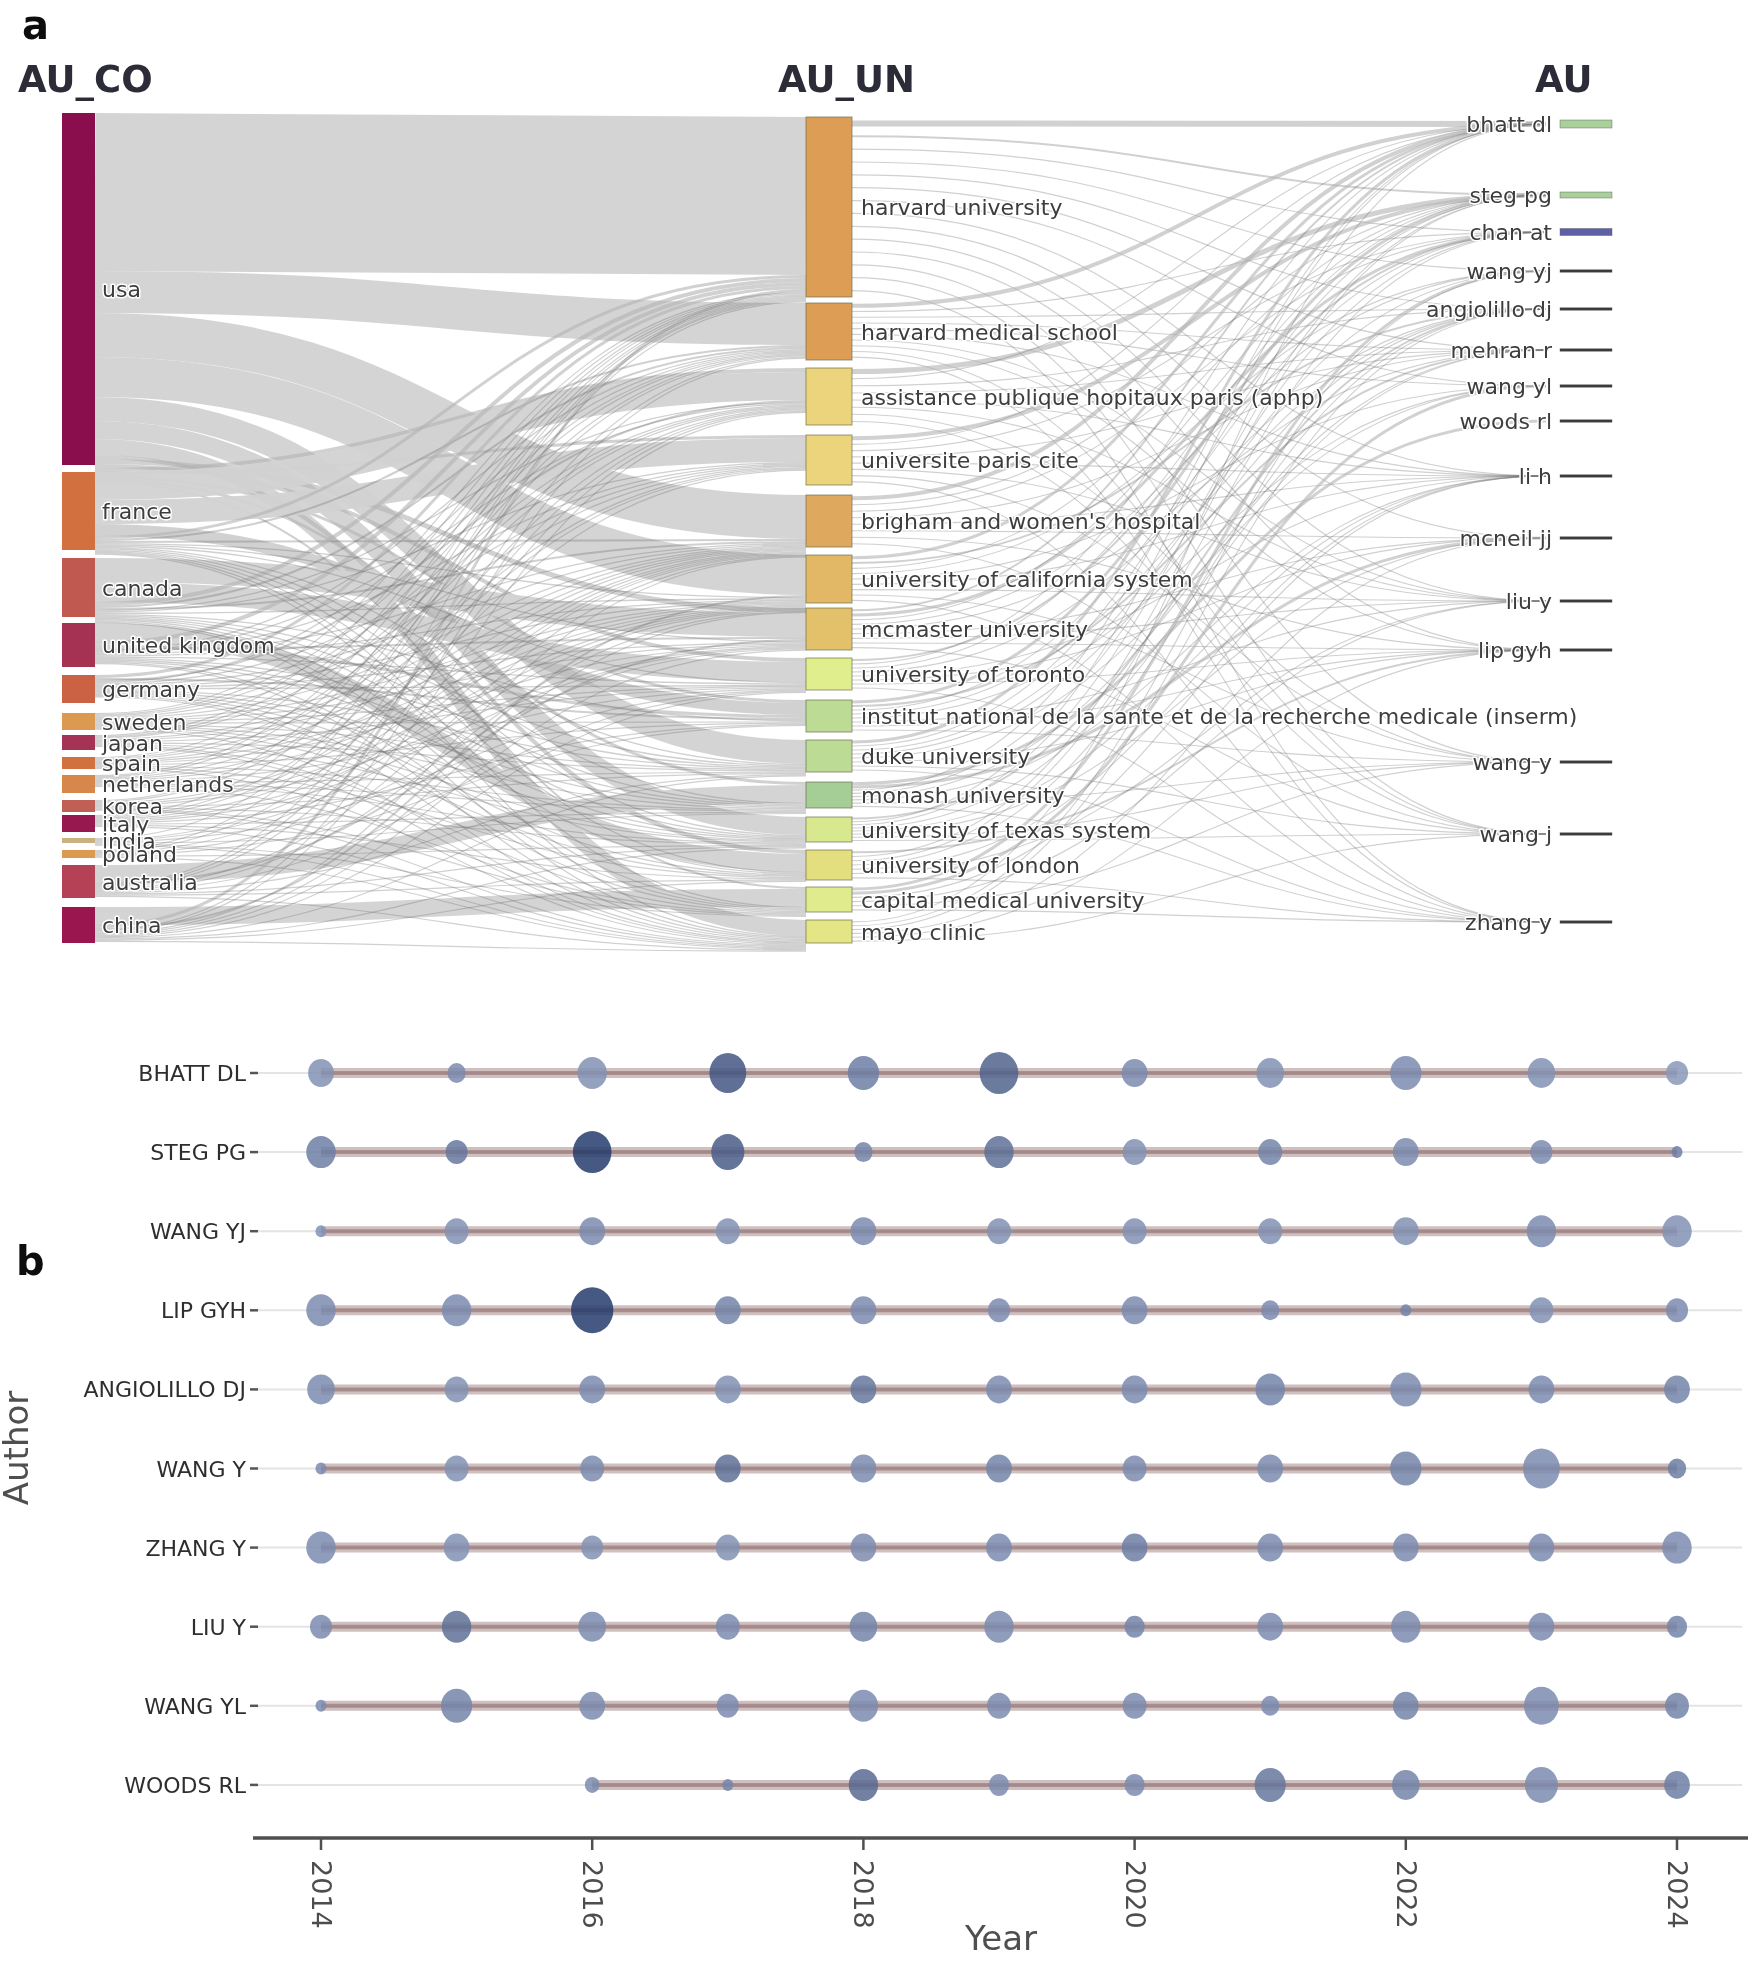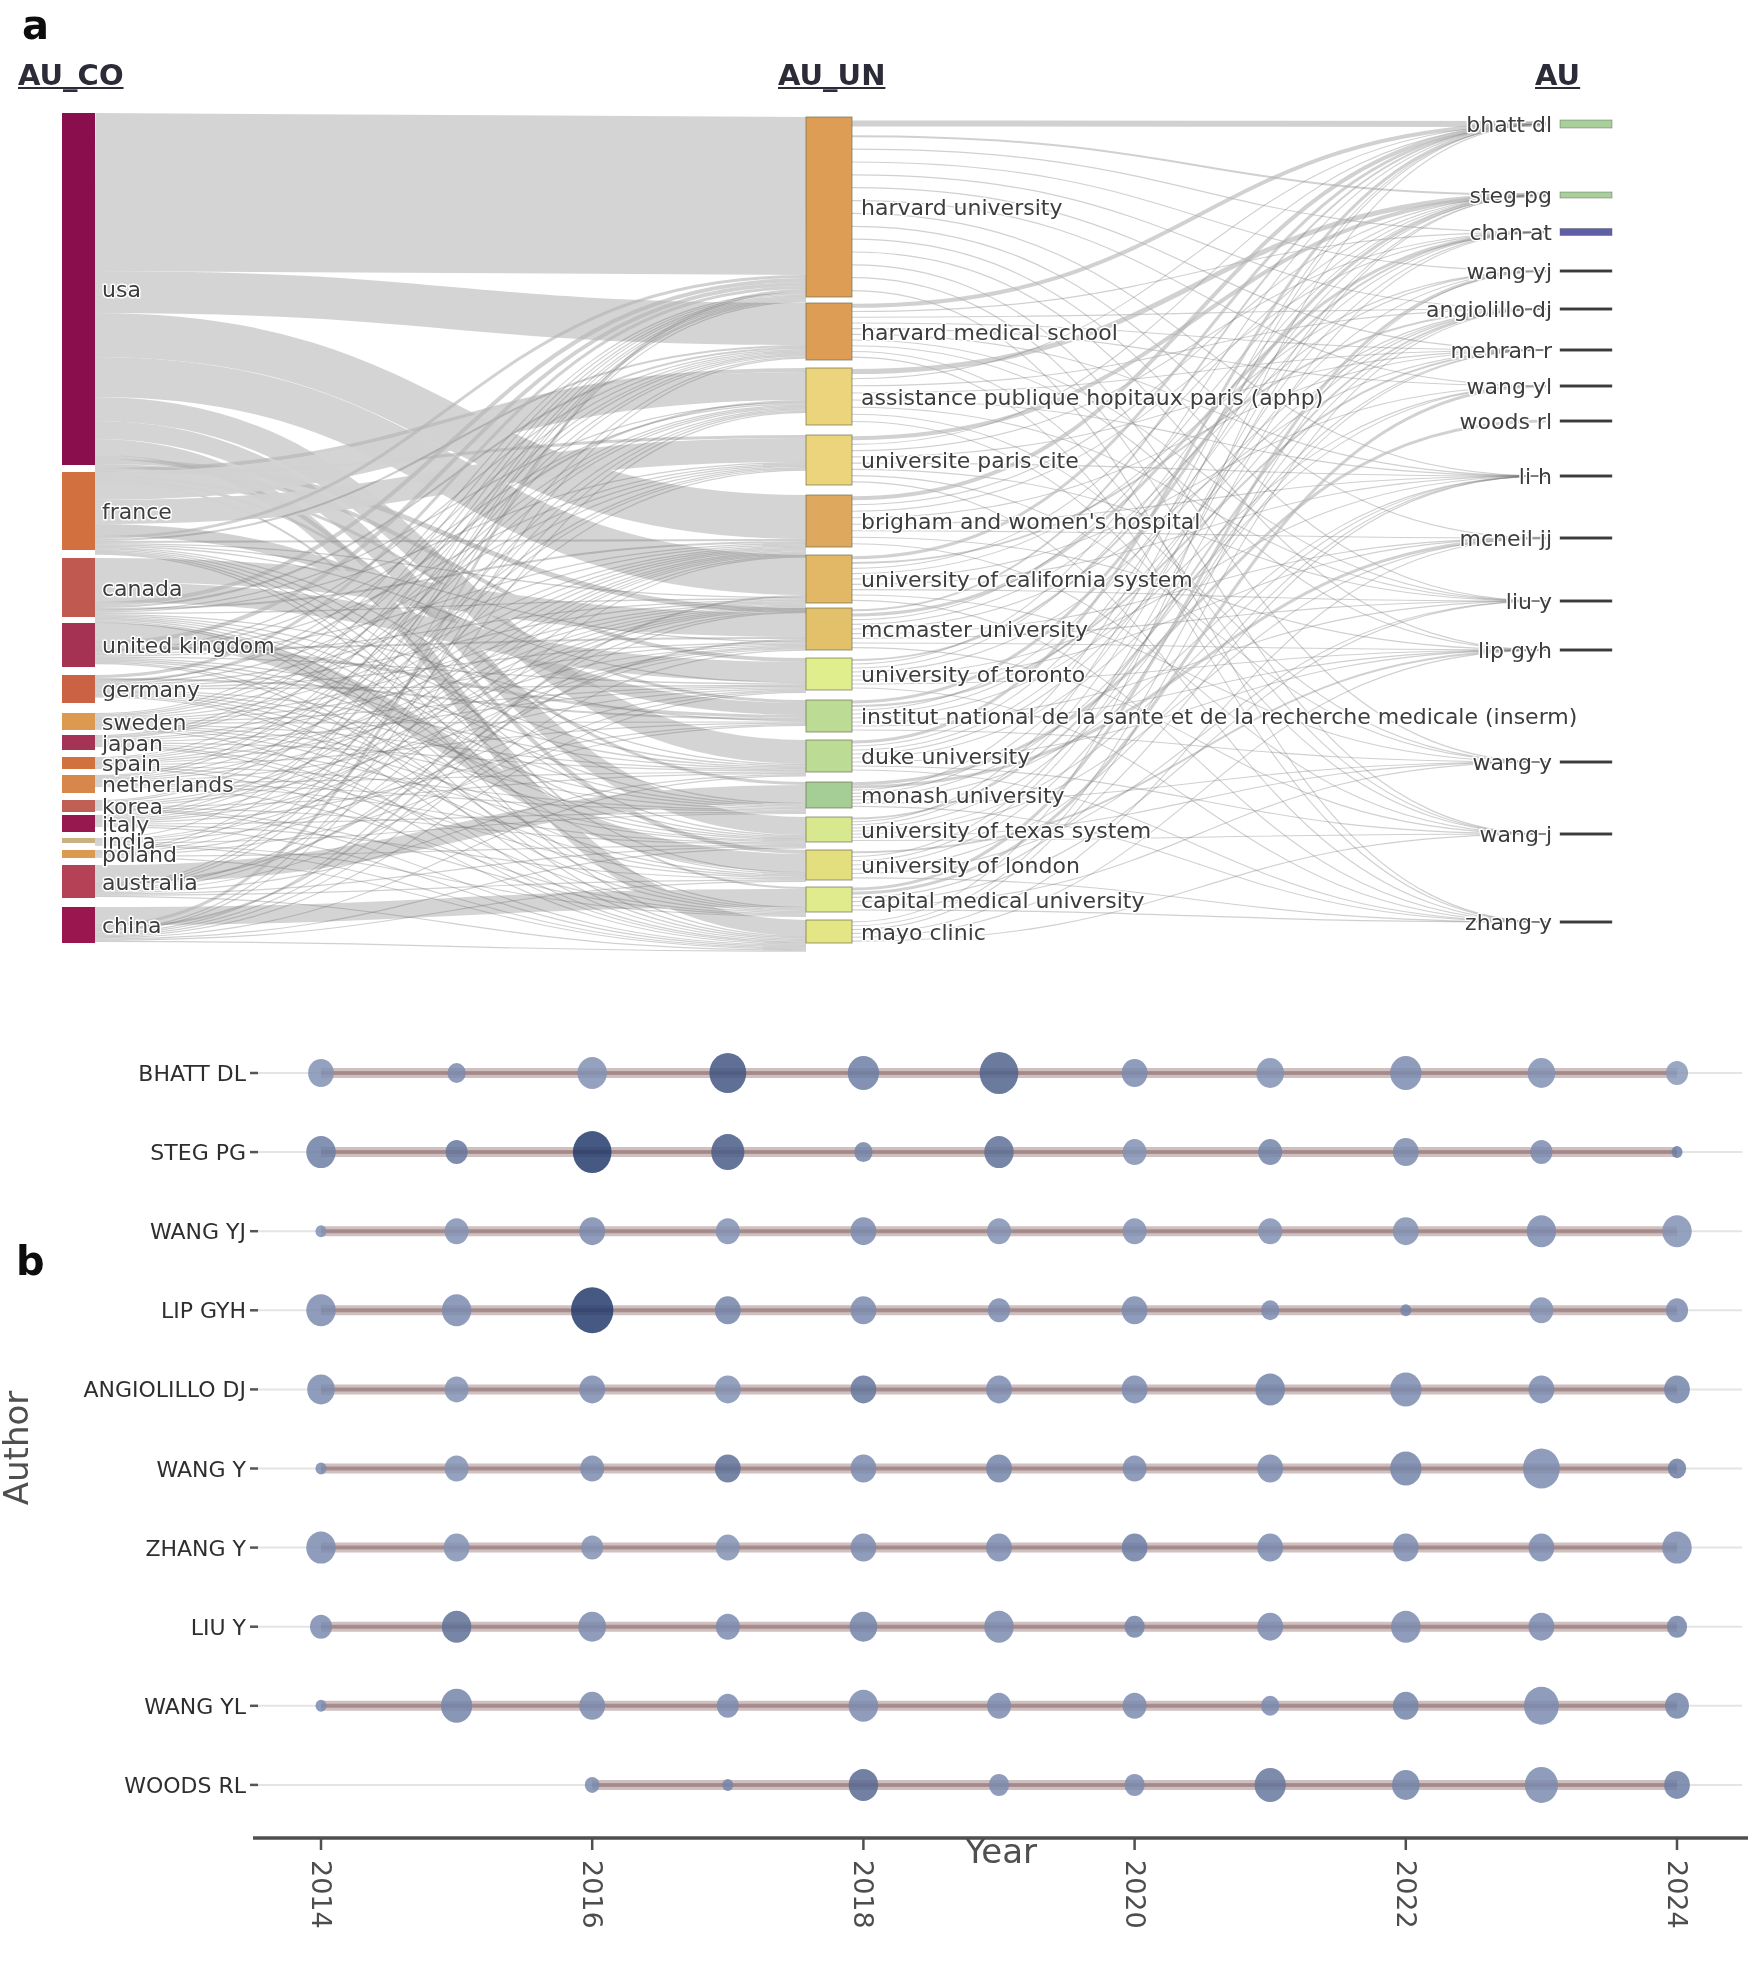--- a/index.html
+++ b/index.html
@@ -1,20 +1,20 @@
 <!DOCTYPE html>
 <html><head>
 <meta charset="utf-8">
 <style>
   html,body{margin:0;padding:0;background:#fff;}
   .canvas{position:relative;width:1748px;height:1964px;background:#ffffff;
           font-family:"DejaVu Sans",sans-serif;overflow:hidden;}
   .canvas svg{position:absolute;left:0;top:0;}
   .overlay{position:absolute;color:#2d2d3a;pointer-events:none;white-space:nowrap;}
-  .col-hdr{font-size:29px;font-weight:600;color:#2c2c38;text-decoration:underline;}
+  .col-hdr{font-size:37px;font-weight:600;color:#2c2c38;}
   .panel-letter{font-size:40px;font-weight:700;color:#0d0d0d;}
   .axis-title{font-size:34px;color:#4f4f4f;}
   .axis-title-y{transform:rotate(-90deg);transform-origin:center center;width:160px;text-align:center;}
   text.snl{font-size:22px;fill:#3d3d3d;stroke:#ffffff;stroke-width:3px;
            paint-order:stroke;stroke-linejoin:round;}
   text.bl{font-size:22px;fill:#2e2e2e;}
   text.tk{font-size:27px;fill:#4d4d4d;font-weight:500;}
 </style>
 </head>
 <body>
@@ -600,15 +600,15 @@
   <div class="overlay col-hdr" style="left:18px;top:58px">AU_CO</div>
 
   <div class="overlay col-hdr" style="left:778px;top:58px">AU_UN</div>
 
   <div class="overlay col-hdr" style="left:1535px;top:58px">AU</div>
 
   <div class="overlay panel-letter" style="left:16px;top:1238px">b</div>
 
   <div class="overlay axis-title axis-title-y" style="left:-64px;top:1428px">Author</div>
 
-  <div class="overlay axis-title" style="left:965px;top:1831px">Year</div>
+  <div class="overlay axis-title" style="left:965px;top:1918px">Year</div>
 
 </div>
 
 </body></html>

